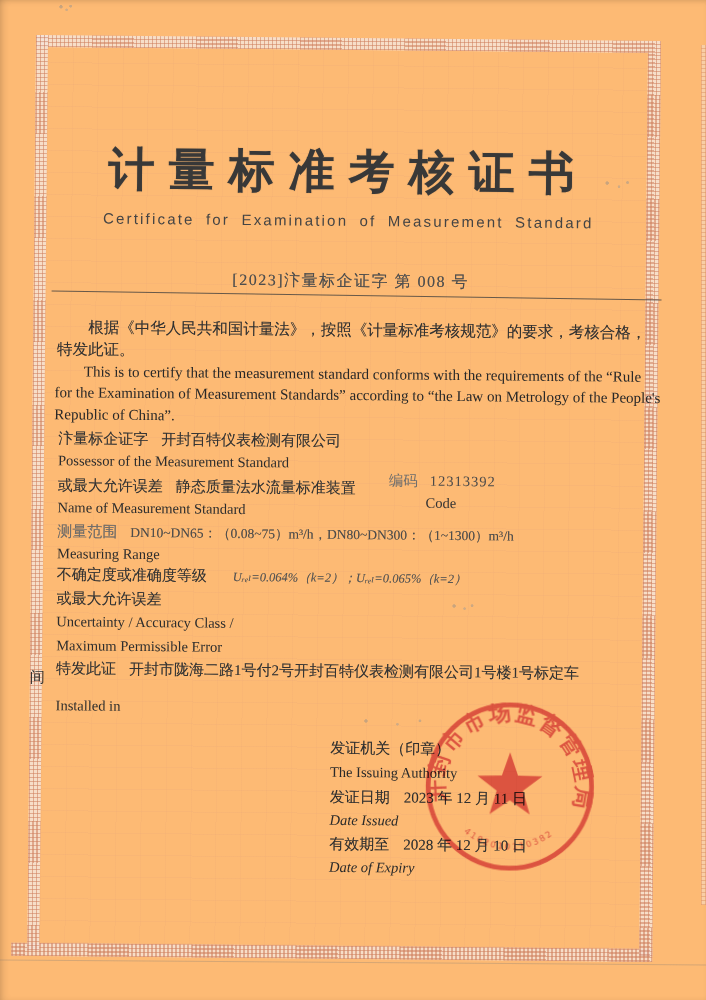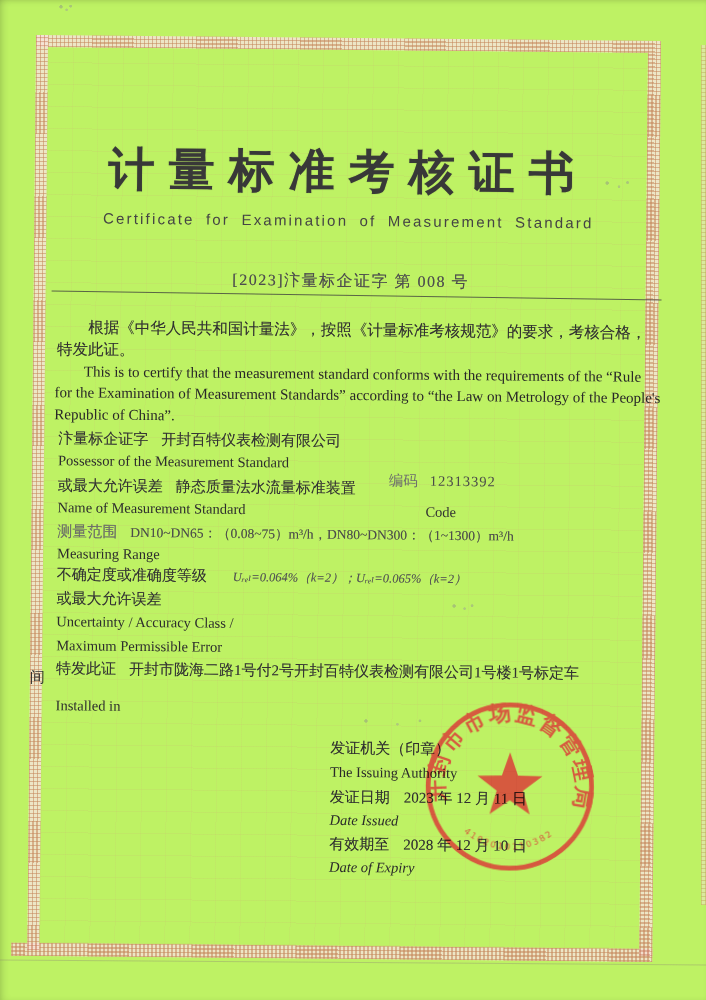--- a/index.html
+++ b/index.html
@@ -3,21 +3,21 @@
 <meta charset="utf-8">
 <style>
   html,body{margin:0;padding:0;}
   body{
     width:706px;height:1000px;overflow:hidden;
     background:#f2f1ef;
     font-family:"Liberation Serif","DejaVu Serif",serif;
   }
   .page{
     position:relative;width:706px;height:1000px;
-    background:#bef264;
+    background:#fdba74;
     box-shadow:inset 5px 0 8px -4px rgba(0,0,0,.20), inset 0 4px 7px -4px rgba(0,0,0,.14);
     overflow:hidden;
   }
   .tilt{
     position:absolute;inset:0;
     transform:rotate(.55deg);
     transform-origin:40px 40px;
   }
   
   .fret{
@@ -84,21 +84,21 @@
     position:absolute;left:62px;font-family:"Liberation Serif","DejaVu Serif",serif;
     font-size:14.5px;color:#2d2d2d;white-space:nowrap;
   }
   .dim{color:#6d6d6d;font-family:Liberation Mono, monospace;}
   .uncert-val{
     font-family:"Liberation Serif","DejaVu Serif",serif;
     font-style:italic;font-size:12.5px;color:#565656;margin-left:26px;
   }
   .code-cn{position:absolute;left:393px;top:468px;font-size:14.5px;color:#4a4a4a;white-space:nowrap;}
   .code-cn .val{margin-left:12px;letter-spacing:1px;}
-  .code-en{position:absolute;left:430px;top:491px;font-size:14.5px;color:#333;margin-top:9px;}
+  .code-en{position:absolute;left:430px;top:491px;font-size:14.5px;color:#333;}
   .wrap-char{position:absolute;left:36px;top:668px;font-size:15px;color:#333;}
   .f-cn{position:absolute;font-size:15px;color:#2f2f2f;white-space:nowrap;text-shadow:0 0 .5px rgba(60,60,60,.4);}
   .f-en{position:absolute;font-family:"Liberation Serif","DejaVu Serif",serif;font-size:14.5px;color:#2a2a2a;white-space:nowrap;}
 
   .seal{
     position:absolute;left:422px;top:687px;width:190px;height:190px;
     mix-blend-mode:multiply;opacity:.9;
     filter:blur(.2px);
   }
   .smudge{

